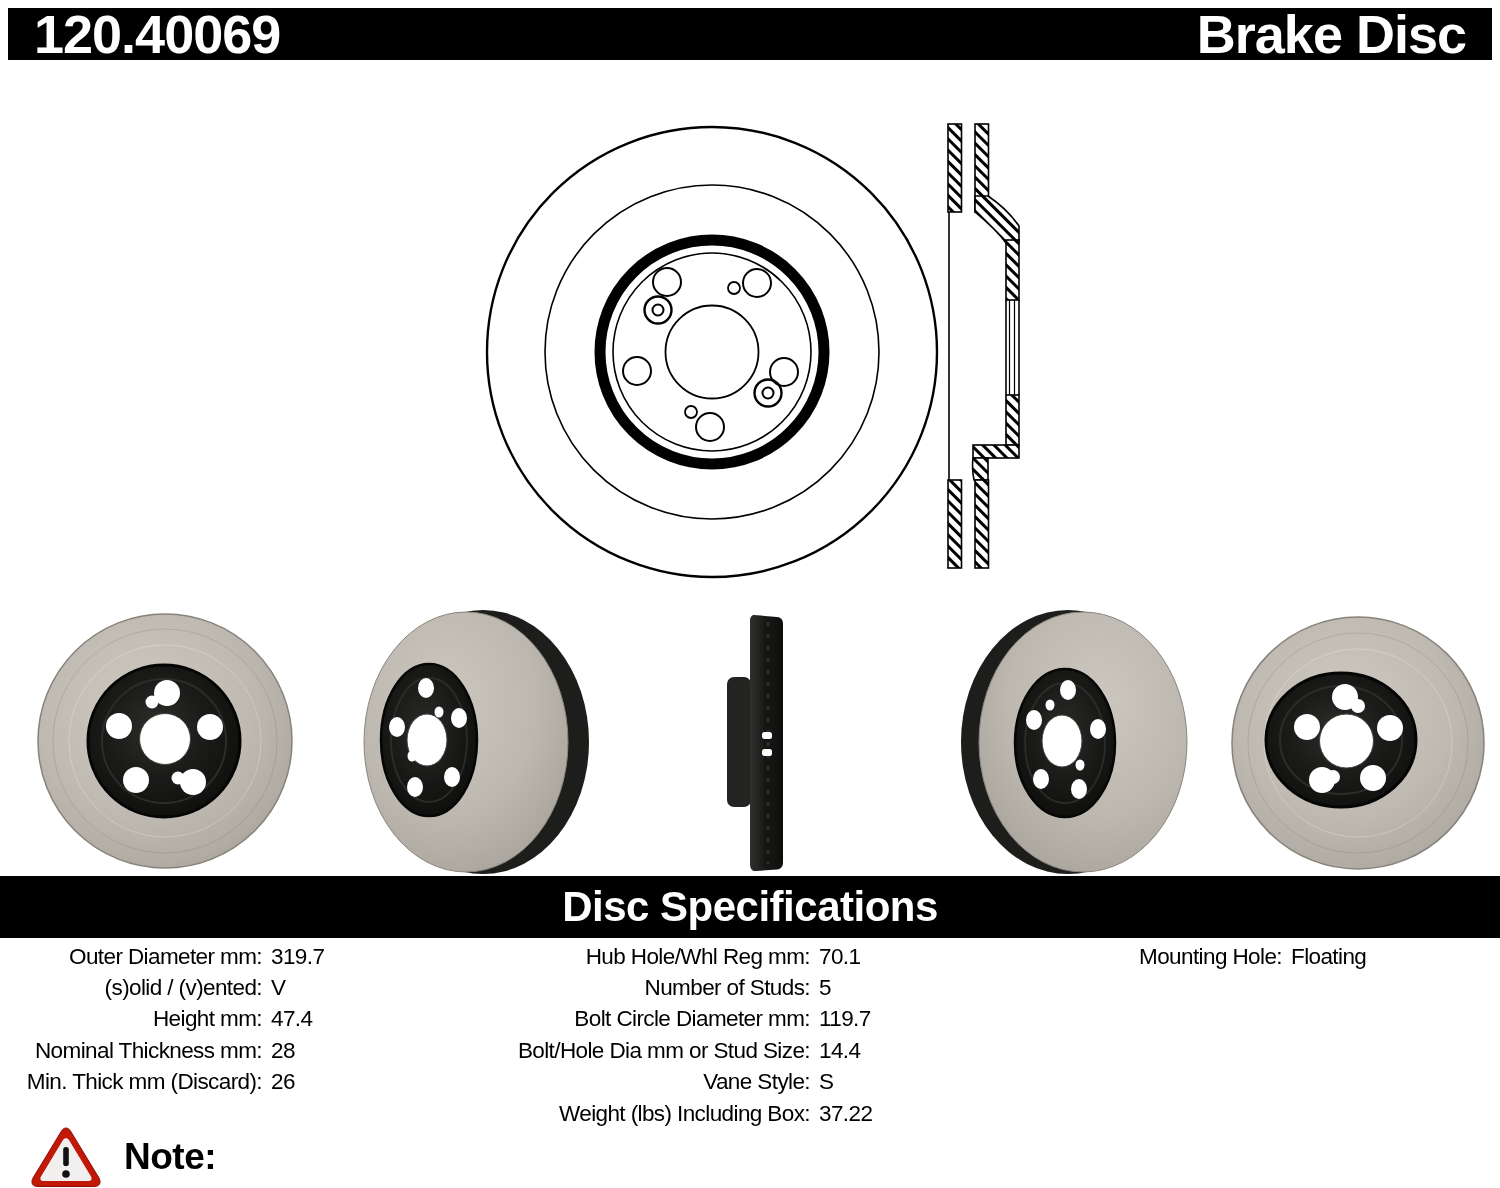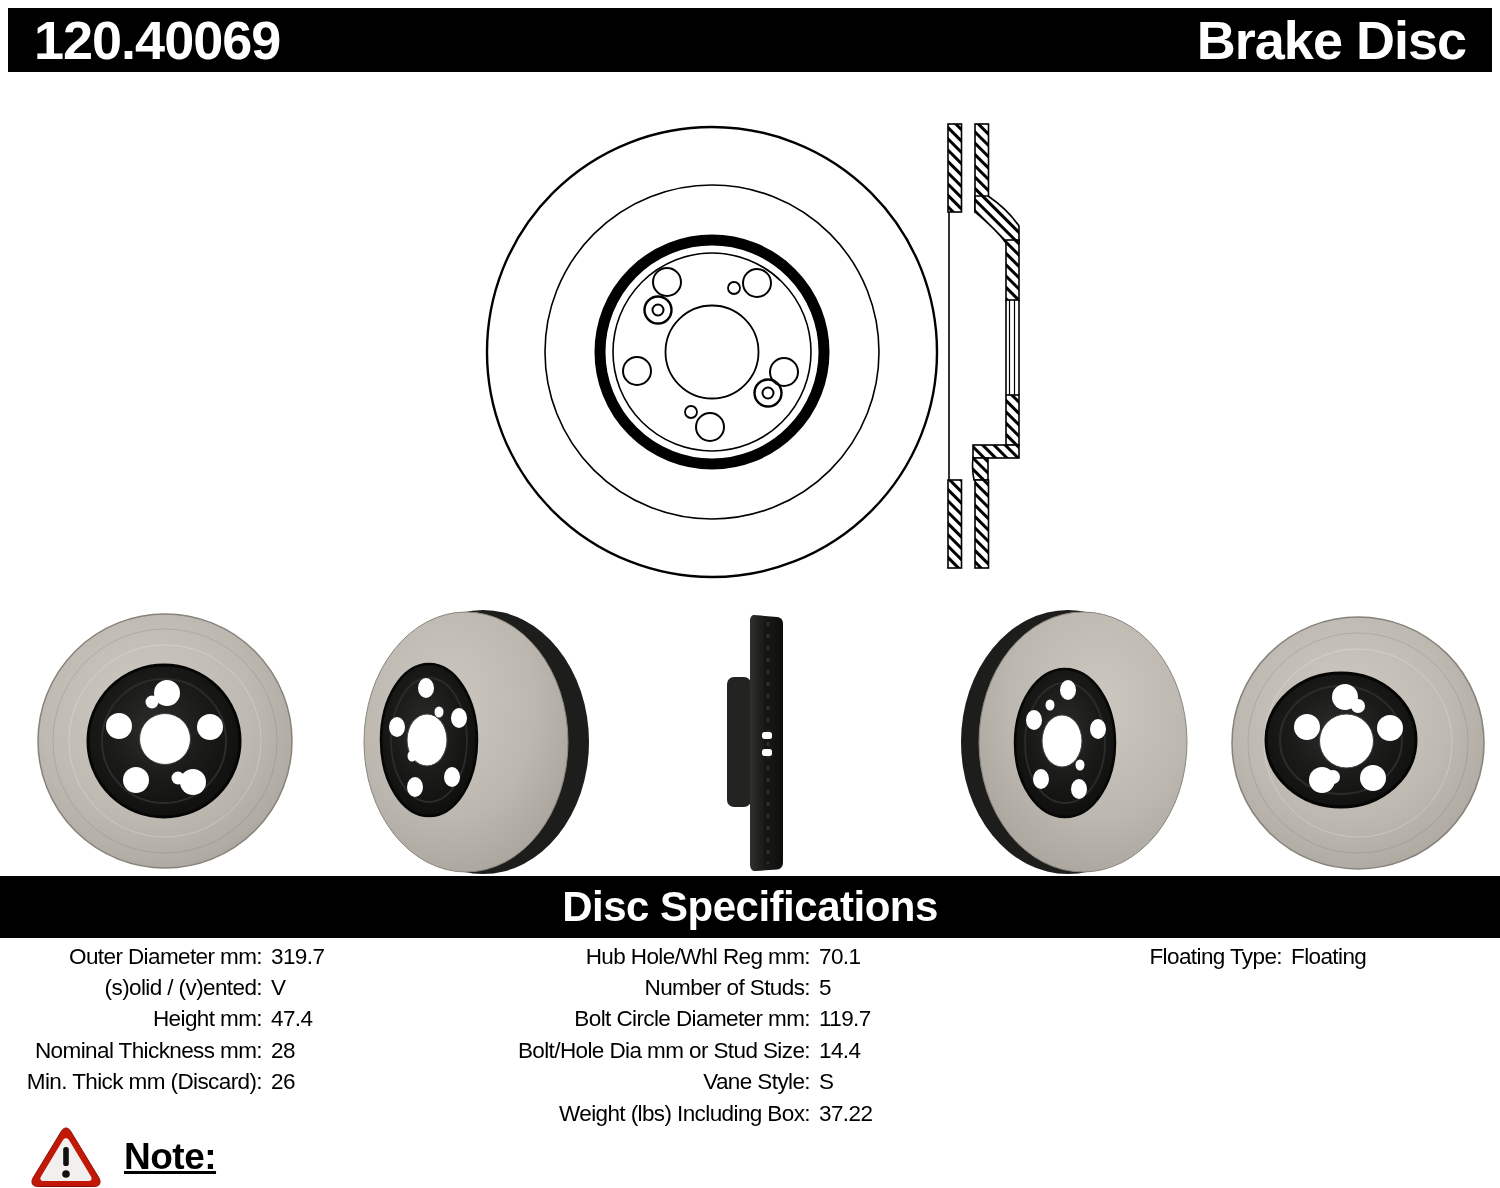--- a/index.html
+++ b/index.html
@@ -1,20 +1,20 @@
 <!DOCTYPE html>
 <html><head>
 <meta charset="utf-8">
 <style>
   html,body{margin:0;padding:0;background:#ffffff;}
   .page{position:relative;width:1500px;height:1188px;background:#ffffff;overflow:hidden;
         font-family:"Liberation Sans","DejaVu Sans",sans-serif;color:#000;}
 
   
-  .top-bar{position:absolute;left:8px;top:8px;width:1484px;height:64px;background:#000000;
+  .top-bar{position:absolute;left:8px;top:8px;width:1484px;height:52px;background:#000000;
            display:flex;justify-content:space-between;align-items:center;padding:0 26px;box-sizing:border-box;}
   .top-bar span{color:#ffffff;font-size:54px;font-weight:bold;letter-spacing:-1px;white-space:nowrap;}
 
   
   .tech-drawing{position:absolute;left:480px;top:110px;}
 
   
   .photo{position:absolute;}
   .photo1{left:30px;top:605px;}
   .photo2{left:355px;top:605px;}
@@ -36,21 +36,21 @@
             letter-spacing:-0.6px;white-space:nowrap;}
   .spec-label{text-align:right;}
   .spec-col-left  .spec-label{flex:0 0 262px;}
   .spec-col-middle .spec-label{flex:0 0 392px;}
   .spec-col-right .spec-label{flex:0 0 242px;}
   .spec-value{padding-left:9px;}
 
   
   .note-row{position:absolute;left:30px;top:1126px;display:flex;align-items:center;}
   .note-icon{width:72px;height:62px;}
-  .note-label{font-size:37px;font-weight:bold;margin-left:22px;letter-spacing:-0.5px;text-decoration:underline;}
+  .note-label{font-size:37px;font-weight:bold;margin-left:22px;letter-spacing:-0.5px;}
 </style>
 </head>
 <body>
 
 <div class="page">
 
   <header class="top-bar">
     <span>120.40069</span>
     <span>Brake Disc</span>
   </header>
@@ -289,21 +289,21 @@
       <span class="spec-value">S</span>
     </div>
     <div class="spec-row">
       <span class="spec-label">Weight (lbs) Including Box:</span>
       <span class="spec-value">37.22</span>
     </div>
   </div>
 
   <div class="spec-col spec-col-right">
     <div class="spec-row">
-      <span class="spec-label">Floating Type:</span>
+      <span class="spec-label">Mounting Hole:</span>
       <span class="spec-value">Floating</span>
     </div>
   </div>
 
   <div class="note-row">
     <svg class="note-icon" width="72" height="62" viewBox="0 0 72 62">
       <path d="M31.5,5 C34,1 38,1 40.5,5 L69,52 C71.5,56.5 69.5,60.5 64.5,60.5 L7.5,60.5 C2.5,60.5 0.5,56.5 3,52 Z" fill="#c21807" stroke="#8e0f05" stroke-width="1"></path>
       <path d="M33,14 C34.5,11.5 37.5,11.5 39,14 L61,50.5 C62.5,53.2 61.3,55 58.2,55 L13.8,55 C10.7,55 9.5,53.2 11,50.5 Z" fill="#f2f0ee"></path>
       <rect x="33.2" y="21" width="5.6" height="19" rx="2.6" fill="#111111"></rect>
       <circle cx="36" cy="48" r="3.8" fill="#111111"></circle>

